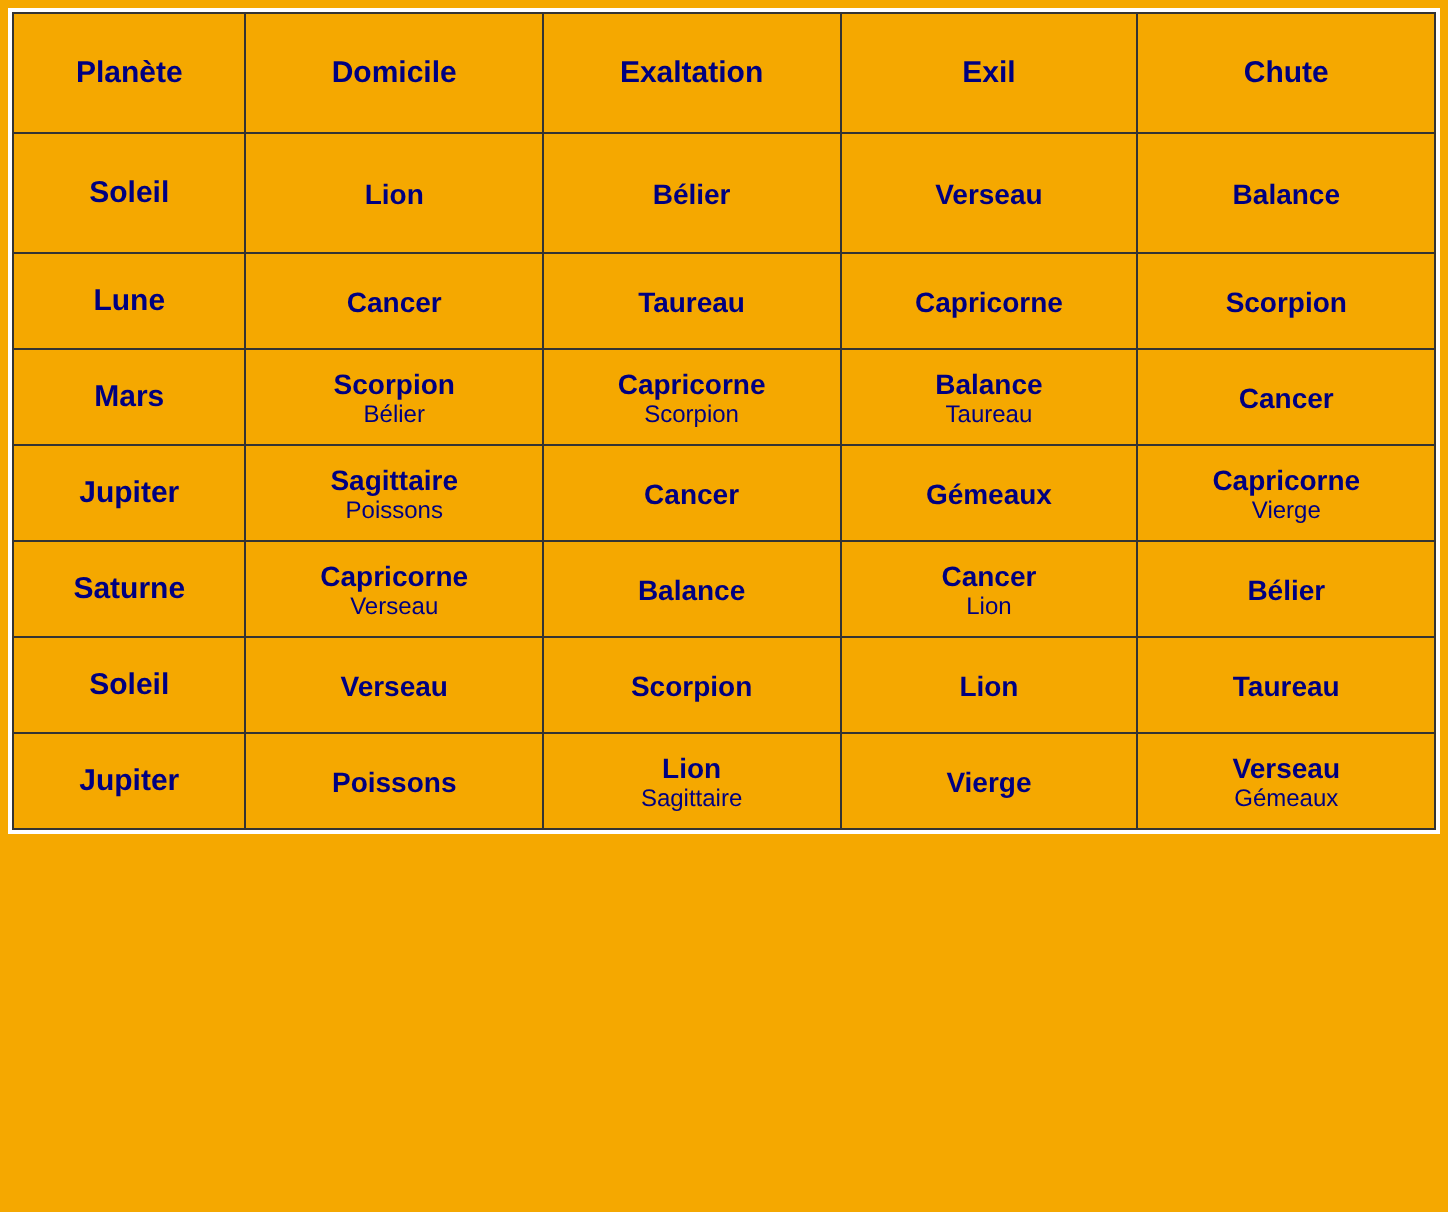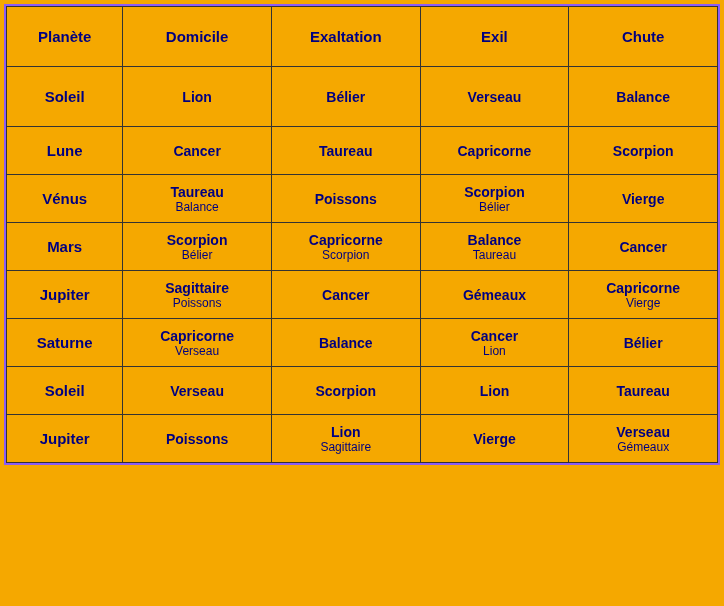--- a/index.html
+++ b/index.html
@@ -3,21 +3,21 @@
   <meta charset="utf-8">
   <style>
     * { margin: 0; padding: 0; box-sizing: border-box; }
     body {
       background: #f5a800;
       font-family: Arial, sans-serif;
       width: 724px;
       min-height: 606px;
     }
     .table-container {
-      border: 2px solid #8b5cf6;
+      border: 2px solid #ffffff;
       margin: 4px;
       background: #f0abfc;
     }
     table {
       width: 100%;
       border-collapse: collapse;
       background: #f5a800;
     }
     th, td {
       border: 1px solid #333;
@@ -91,37 +91,20 @@
             <span class="primary">Cancer</span>
           </td>
           <td>
             <span class="primary">Taureau</span>
           </td>
           <td>
             <span class="primary">Capricorne</span>
           </td>
           <td>
             <span class="primary">Scorpion</span>
-          </td>
-        </tr>
-        <tr>
-          <td class="planet-col">Vénus</td>
-          <td>
-            <span class="primary">Taureau</span>
-            <span class="secondary">Balance</span>
-          </td>
-          <td>
-            <span class="primary">Poissons</span>
-          </td>
-          <td>
-            <span class="primary">Scorpion</span>
-            <span class="secondary">Bélier</span>
-          </td>
-          <td>
-            <span class="primary">Vierge</span>
           </td>
         </tr>
         <tr>
           <td class="planet-col">Mars</td>
           <td>
             <span class="primary">Scorpion</span>
             <span class="secondary">Bélier</span>
           </td>
           <td>
             <span class="primary">Capricorne</span>

